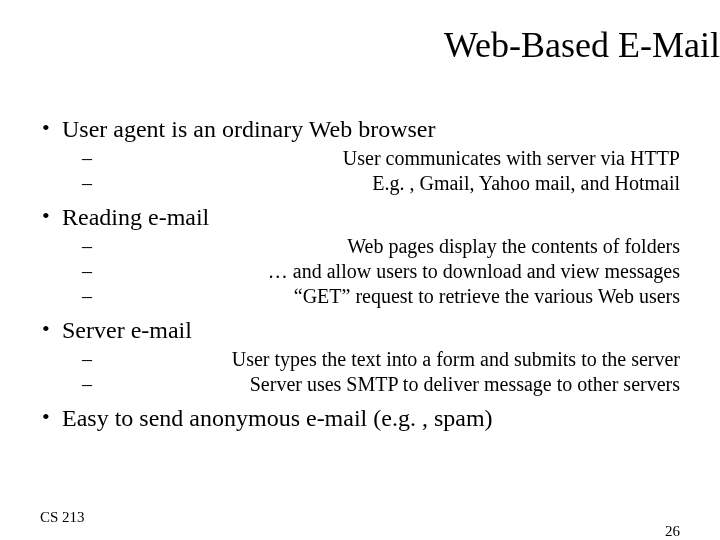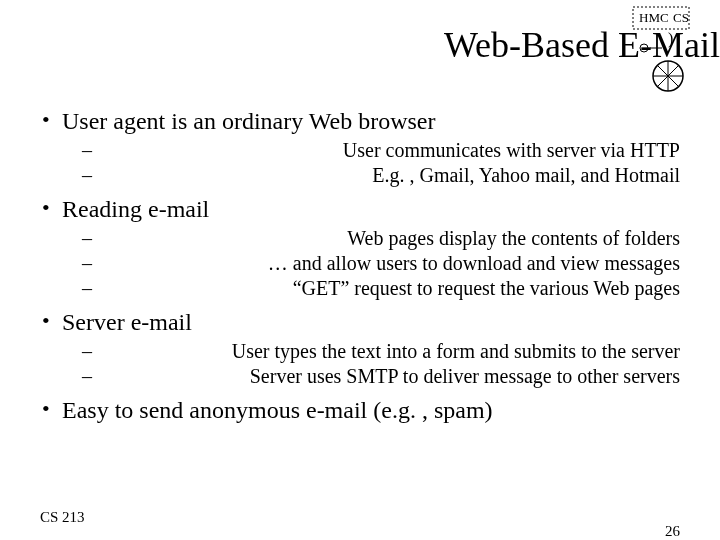--- a/index.html
+++ b/index.html
@@ -30,21 +30,21 @@
   }
   .logo {
     position: absolute;
     top: 6px;
     right: 10px;
     width: 78px;
     height: 86px;
   }
   .content {
     position: absolute;
-    top: 100px;
+    top: 108px;
     left: 40px;
     right: 40px;
   }
   ul.level1 {
     list-style: none;
     margin: 0;
     padding: 0;
   }
   ul.level1 > li {
     position: relative;
@@ -93,51 +93,36 @@
     margin-left: 36px;
   }
 </style>
 </head>
 <body>
 
 <div class="slide">
 
   <div class="title">Web-Based E-Mail</div>
 
-  <div class="logo">
-    <svg viewBox="0 0 78 86" width="78" height="86">
-      <rect x="1" y="1" width="56" height="22" fill="none" stroke="#000" stroke-width="1" stroke-dasharray="2 2"></rect>
-      <text x="7" y="16" font-family="Times New Roman" font-size="13" fill="#000">HMC</text>
-      <text x="41" y="16" font-family="Times New Roman" font-size="13" fill="#000">CS</text>
-      <text x="36" y="38" font-family="Times New Roman" font-size="16" fill="#000">)</text>
-      <circle cx="12" cy="42" r="4" fill="none" stroke="#000" stroke-width="1"></circle>
-      <line x1="18" y1="42" x2="30" y2="42" stroke="#000" stroke-width="1"></line>
-      <circle cx="36" cy="70" r="15" fill="none" stroke="#000" stroke-width="1.5"></circle>
-      <line x1="36" y1="55" x2="36" y2="85" stroke="#000" stroke-width="1"></line>
-      <line x1="21" y1="70" x2="51" y2="70" stroke="#000" stroke-width="1"></line>
-      <line x1="25" y1="59" x2="47" y2="81" stroke="#000" stroke-width="1"></line>
-      <line x1="47" y1="59" x2="25" y2="81" stroke="#000" stroke-width="1"></line>
-    </svg>
-  </div>
 
   <div class="content">
     <ul class="level1">
       <li>
         <span>User agent is an ordinary Web browser</span>
         <ul class="level2">
           <li>User communicates with server via HTTP</li>
           <li>E.g. , Gmail, Yahoo mail, and Hotmail</li>
         </ul>
       </li>
       <li>
         <span>Reading e-mail</span>
         <ul class="level2">
           <li>Web pages display the contents of folders</li>
           <li>… and allow users to download and view messages</li>
-          <li>“GET” request to request the various Web pages</li>
+          <li>“GET” request to retrieve the various Web users</li>
         </ul>
       </li>
       <li>
         <span>Server e-mail</span>
         <ul class="level2">
           <li>User types the text into a form and submits to the server</li>
           <li>Server uses SMTP to deliver message to other servers</li>
         </ul>
       </li>
       <li>

